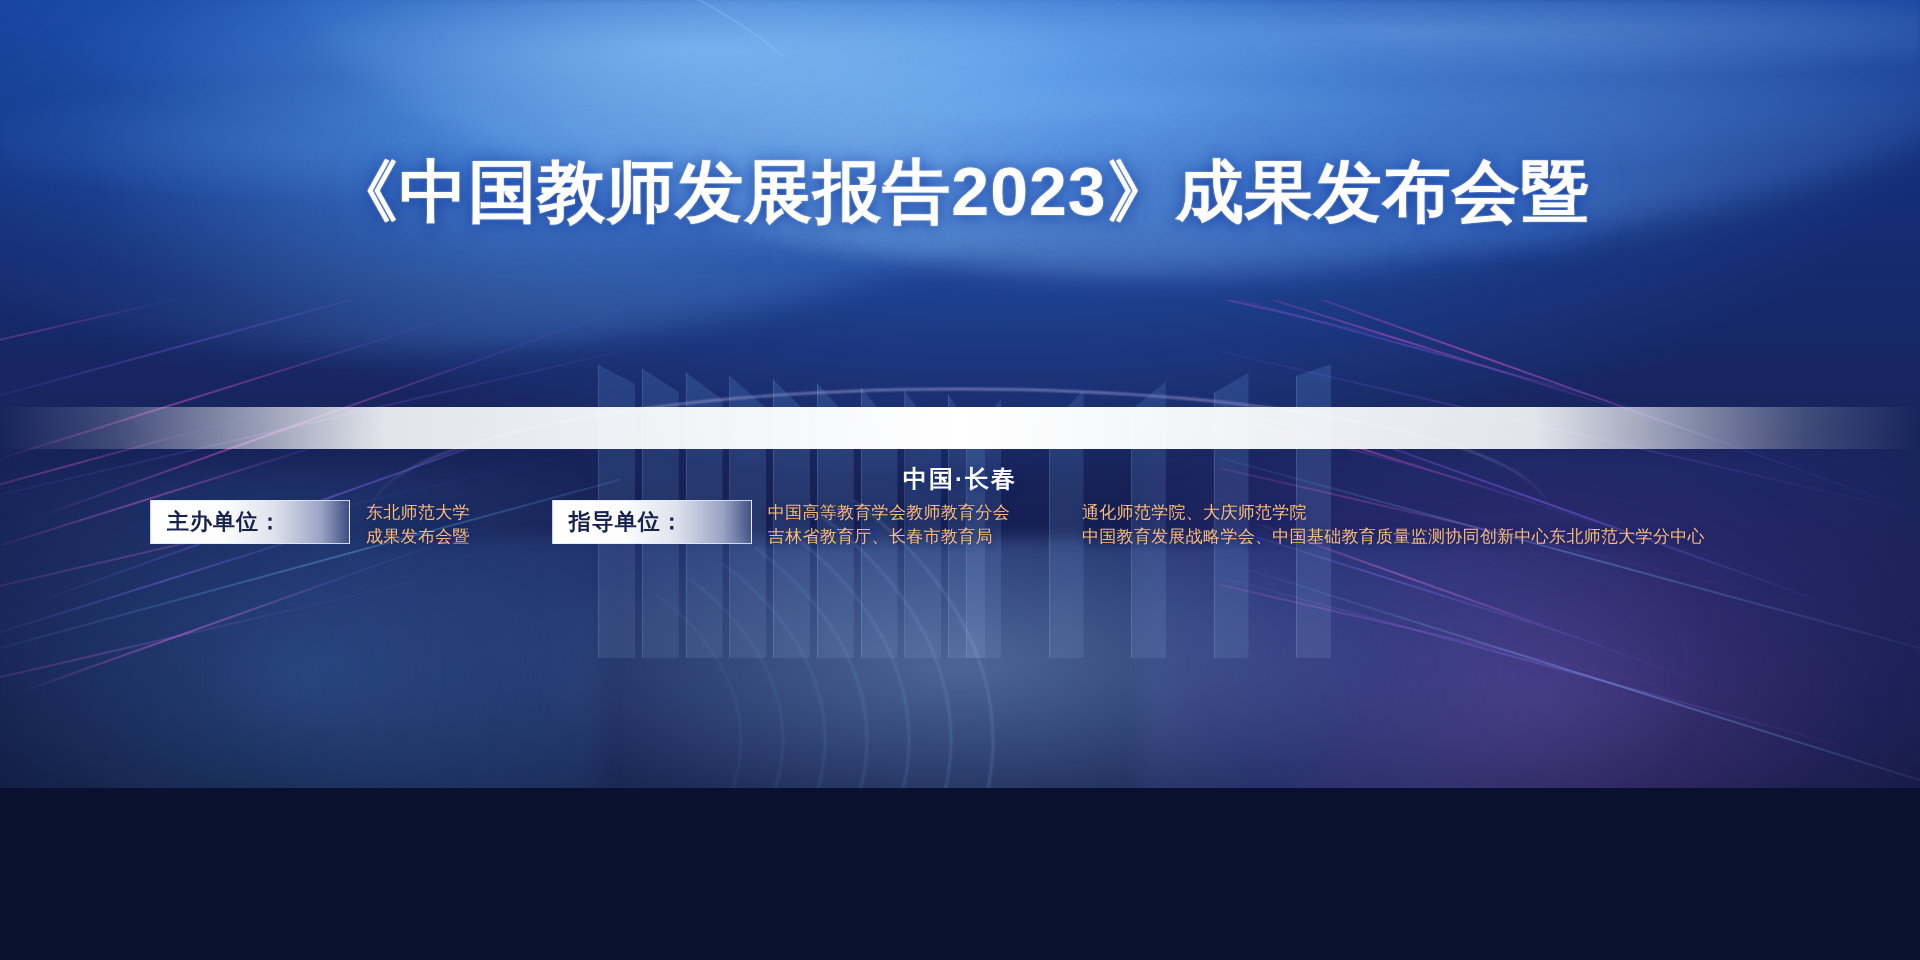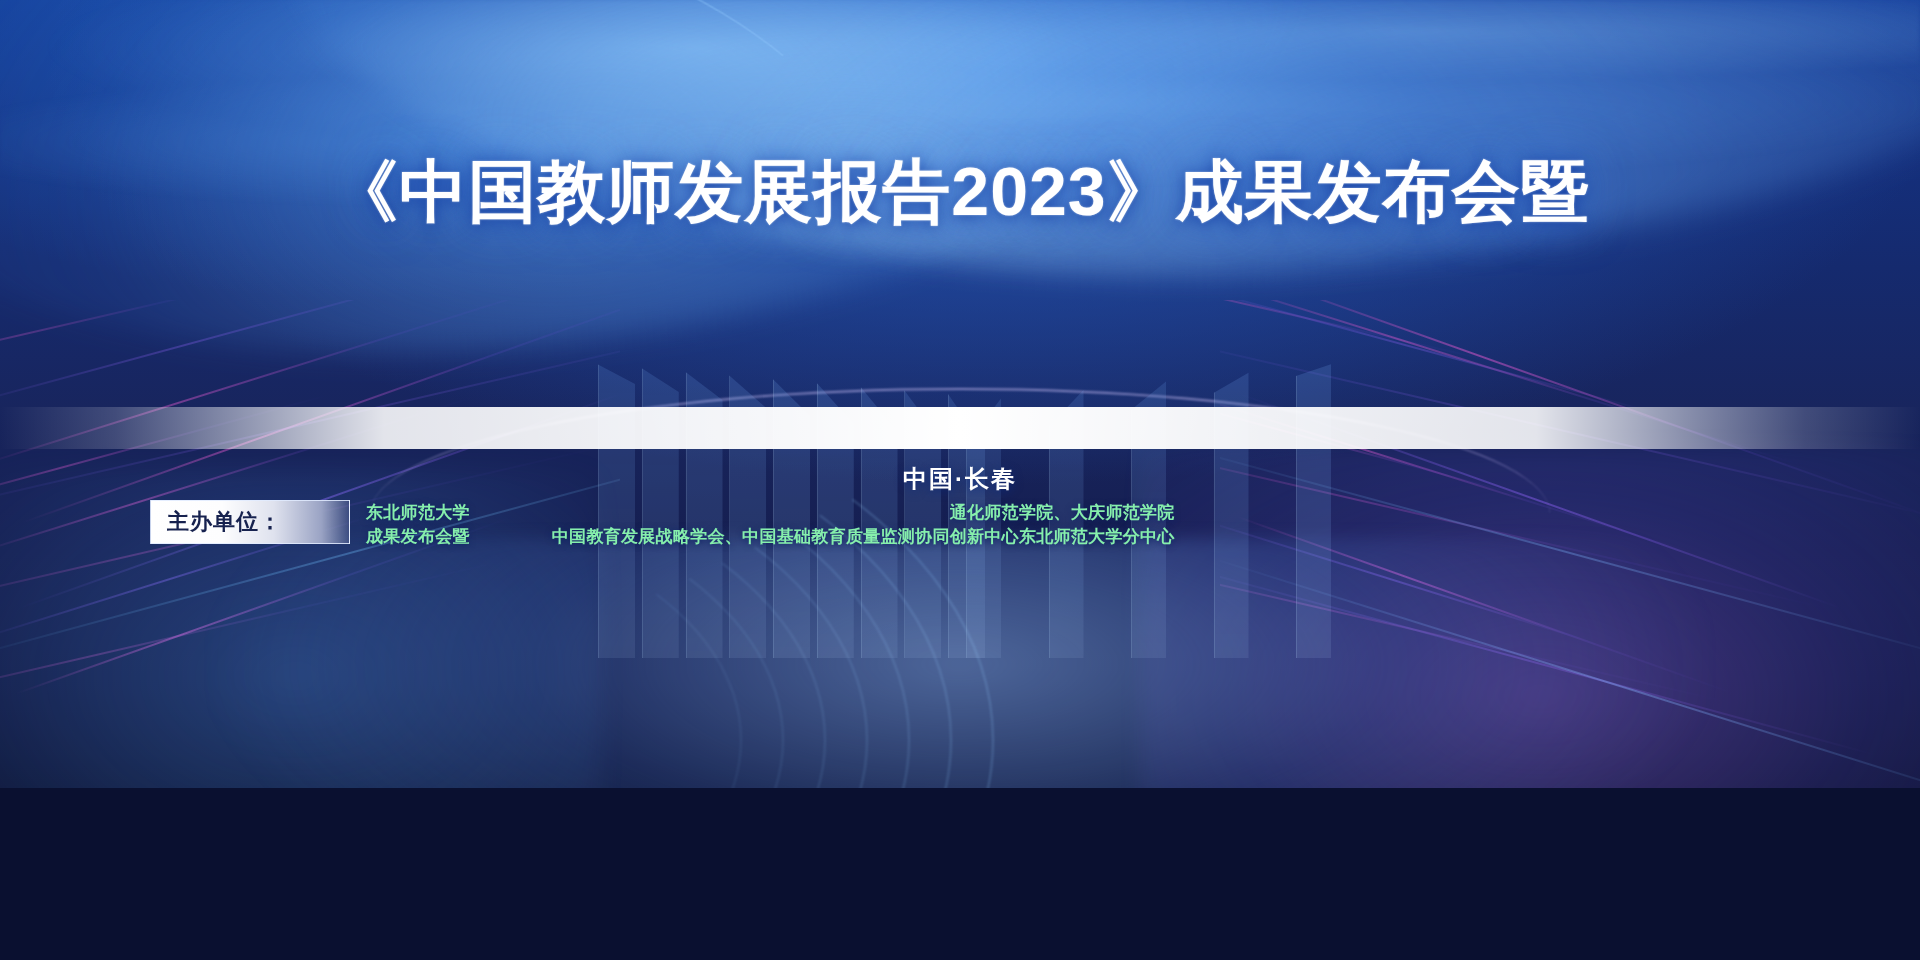--- a/index.html
+++ b/index.html
@@ -232,21 +232,20 @@
 
   
   #organizers {
     position: absolute;
     left: 150px;
     right: 50px;
     top: 500px;
     z-index: 7;
     display: flex;
     align-items: flex-start;
-    text-align: right;
   }
   .org-group {
     display: flex;
     align-items: flex-start;
   }
   .org-group.g1 { margin-right: 82px; }
   .org-group.g2 { margin-right: 72px; }
 
   .org-chip {
     position: relative;
@@ -267,23 +266,23 @@
     font-weight: 700;
     letter-spacing: 1px;
     white-space: nowrap;
   }
   .org-text {
     padding-top: 1px;
     white-space: nowrap;
   }
   .org-text-line {
     display: block;
-    color: #86efac;
+    color: #fdba74;
     font-size: 17px;
-    font-weight: 700;
+    font-weight: 400;
     line-height: 1.42;
     letter-spacing: 0.3px;
     text-shadow: 0 1px 6px rgba(10,30,100,0.85);
     white-space: nowrap;
   }
 </style>
 </head>
 <body>
 
 <div id="banner">
@@ -376,20 +375,29 @@
     <div class="org-group g1">
       <div class="org-chip">
         <span class="org-chip-label">主办单位：</span>
       </div>
       <div class="org-text">
         <span class="org-text-line">东北师范大学</span>
         <span class="org-text-line">成果发布会暨</span>
       </div>
     </div>
 
+    <div class="org-group g2">
+      <div class="org-chip">
+        <span class="org-chip-label">指导单位：</span>
+      </div>
+      <div class="org-text">
+        <span class="org-text-line">中国高等教育学会教师教育分会</span>
+        <span class="org-text-line">吉林省教育厅、长春市教育局</span>
+      </div>
+    </div>
 
     <div class="org-group g3">
       <div class="org-text">
         <span class="org-text-line">通化师范学院、大庆师范学院</span>
         <span class="org-text-line">中国教育发展战略学会、中国基础教育质量监测协同创新中心东北师范大学分中心</span>
       </div>
     </div>
 
   </div>
 </div>

